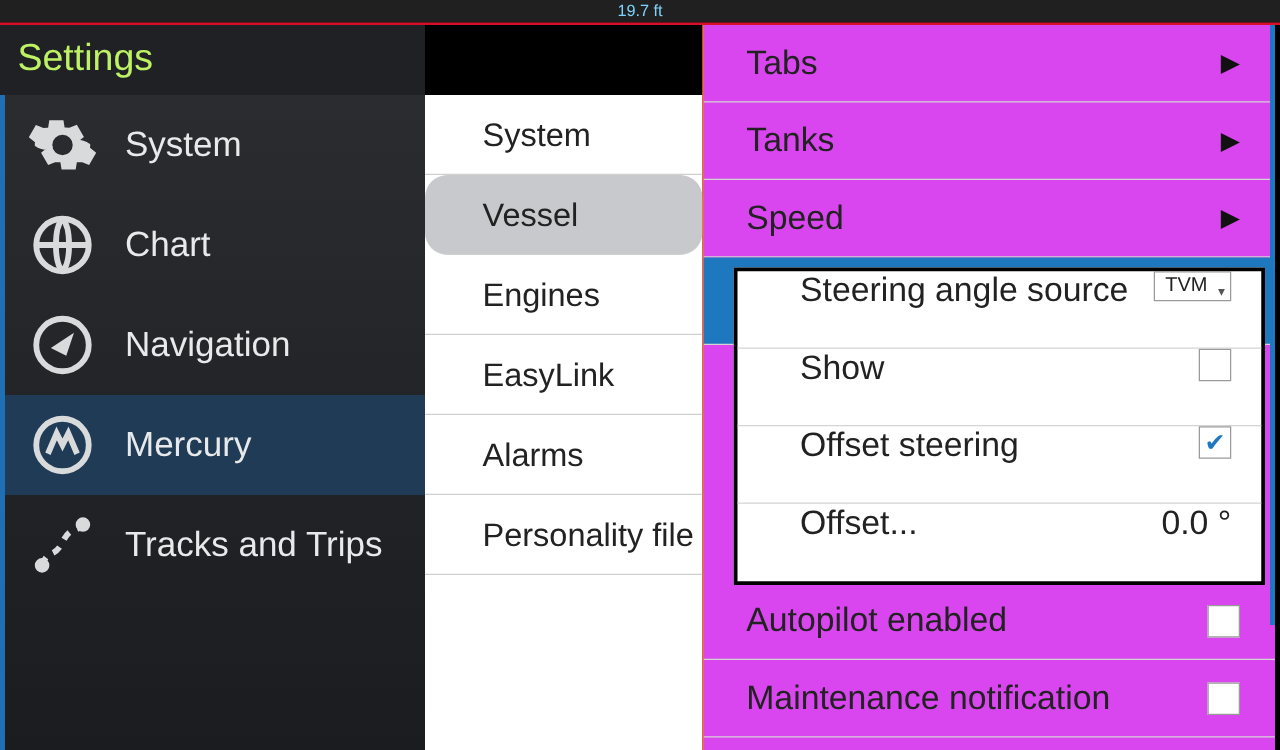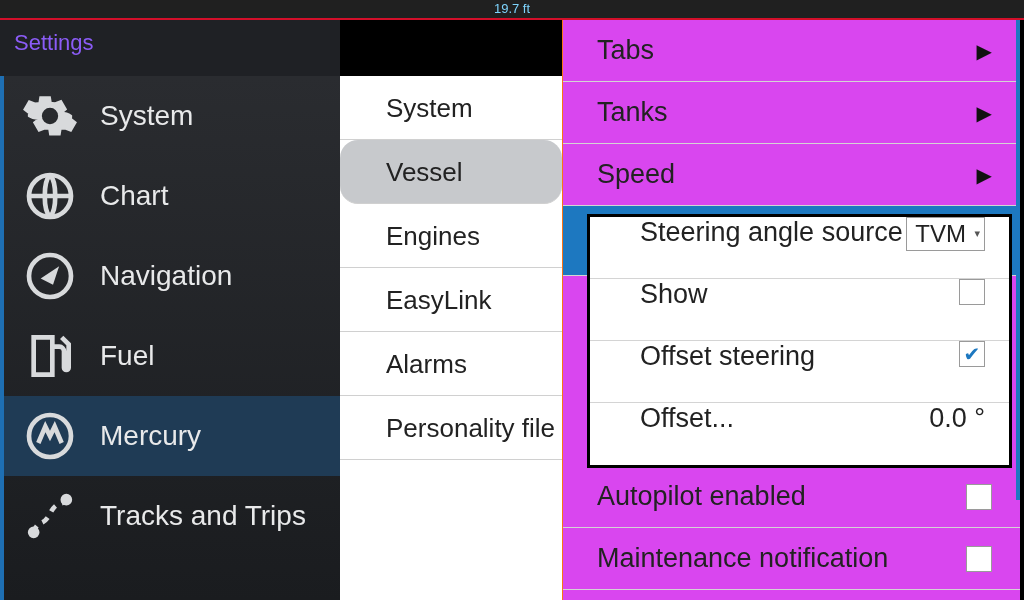--- a/index.html
+++ b/index.html
@@ -1,21 +1,21 @@
 <!DOCTYPE html>
 <html><head>
 <meta charset="utf-8">
 <style>
   * { box-sizing: border-box; margin: 0; padding: 0; font-family: "Segoe UI", "Helvetica Neue", Arial, sans-serif; font-weight: 300; }
   html, body { width: 1024px; height: 600px; overflow: hidden; background: #000; }
 
   .statusbar   { position:absolute; top:0; left:0; right:0; height:18px; background:#202020; color:#7dd3fc; font-size:13px; text-align:center; line-height:18px; }
   .redstrip    { position:absolute; top:18px; left:0; right:0; height:2px; background:#d30f2a; }
 
-  .title       { position:absolute; top:20px; left:0; width:340px; height:56px; background:#1f2125; color:#8b5cf6; font-size:22px; padding:10px 14px; }
+  .title       { position:absolute; top:20px; left:0; width:340px; height:56px; background:#1f2125; color:#bef264; font-size:30px; padding:10px 14px; }
 
   .sidebar     { position:absolute; top:76px; left:0; width:340px; bottom:0;
                  background:linear-gradient(#2a2c30,#1a1c1f); border-left:4px solid #1e6fb3; }
   .side-item   { display:flex; align-items:center; gap:22px; height:80px; padding:0 18px;
                  color:#e8e9ea; font-size:28px; cursor:pointer; }
   .side-item.selected { background:#1f3b55; }
   .side-icon   { width:56px; height:56px; display:flex; align-items:center; justify-content:center; }
   .side-icon svg { width:56px; height:56px; fill:#d8dadc; stroke:#d8dadc; }
 
   .midcol      { position:absolute; top:76px; left:340px; width:222px; bottom:0; background:#fff; }
@@ -32,21 +32,21 @@
   .chev        { font-size:20px; color:#111; }
   .checkbox    { width:26px; height:26px; border:1px solid #9a9a9a; background:#fff;
                  display:flex; align-items:center; justify-content:center; font-size:20px; color:#1d78c0; }
 
   
   .panel       { position:absolute; top:194px; left:24px; right:8px; border:3px solid #000; background:#fff; }
   .prow        { height:62px; display:flex; align-items:flex-start; justify-content:space-between;
                  padding:0 24px 0 50px; font-size:27px; color:#222; border-bottom:1px solid #d4d4d4;
                  cursor:pointer; }
   .prow:last-child { border-bottom:none; }
-  .dropdown    { border:1px solid #9a9a9a; padding:2px 18px 2px 8px; font-size:24px; position:relative; }
+  .dropdown    { border:1px solid #9a9a9a; padding:2px 18px 2px 8px; font-size:16px; position:relative; }
   .dropdown::after { content:"▾"; font-size:11px; position:absolute; right:4px; top:9px; color:#555; }
 
   .accentbar   { position:absolute; top:0; right:0; width:4px; height:480px; background:#1d78c0; }
 </style>
 </head>
 <body>
 
 <div class="statusbar">
   <span>19.7 ft</span>
 </div>
@@ -72,28 +72,20 @@
     <span>Chart</span>
   </div>
   <div class="side-item">
     <span class="side-icon">
       <svg viewBox="0 0 24 24">
           <circle cx="12" cy="12" r="9" fill="none" stroke-width="2"></circle>
           <path d="M15 9l-2 6-4-2z"></path>
         </svg>
     </span>
     <span>Navigation</span>
-  </div>
-  <div class="side-item">
-    <span class="side-icon">
-      <svg viewBox="0 0 24 24">
-          <path d="M5 4h8v16H5zM13 8h3a2 2 0 0 1 2 2v7a1 1 0 0 0 2 0V7l-3-3" fill="none" stroke-width="2"></path>
-        </svg>
-    </span>
-    <span>Fuel</span>
   </div>
   <div class="side-item selected">
     <span class="side-icon">
       <svg viewBox="0 0 24 24">
           <circle cx="12" cy="12" r="9" fill="none" stroke-width="2"></circle>
           <path d="M7 15l3-7 2 4 2-4 3 7" fill="none" stroke-width="2"></path>
         </svg>
     </span>
     <span>Mercury</span>
   </div>

